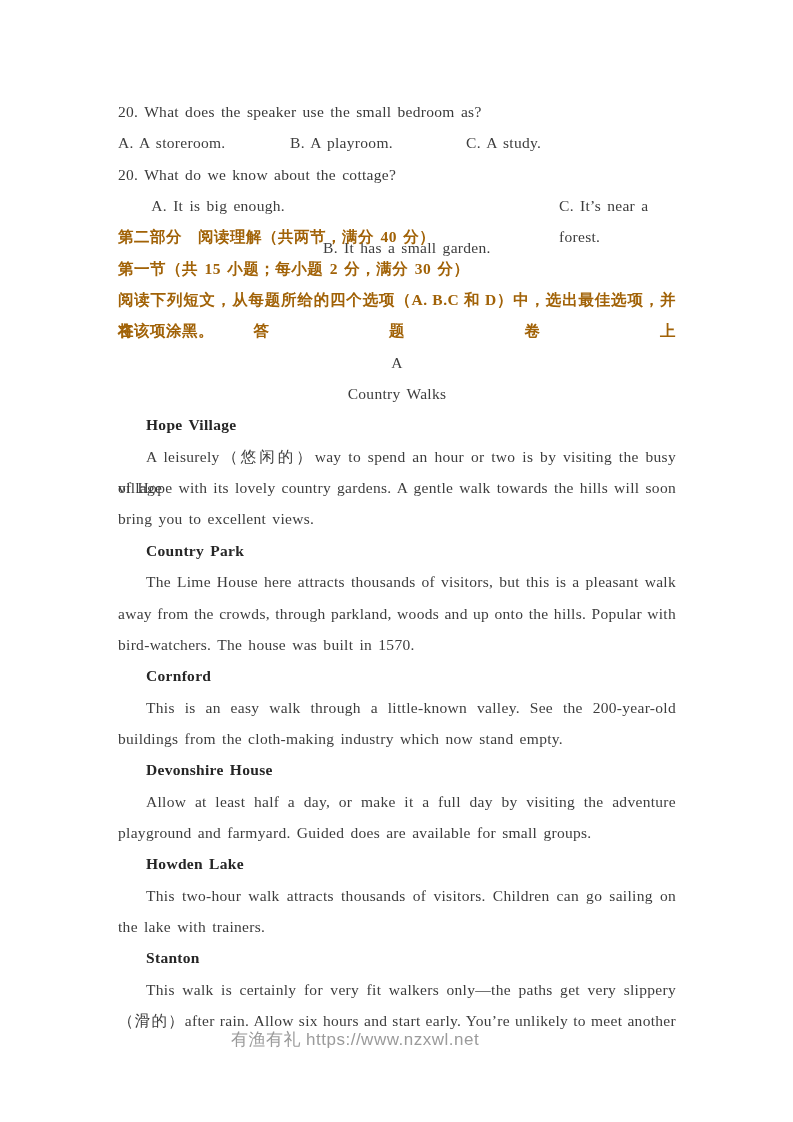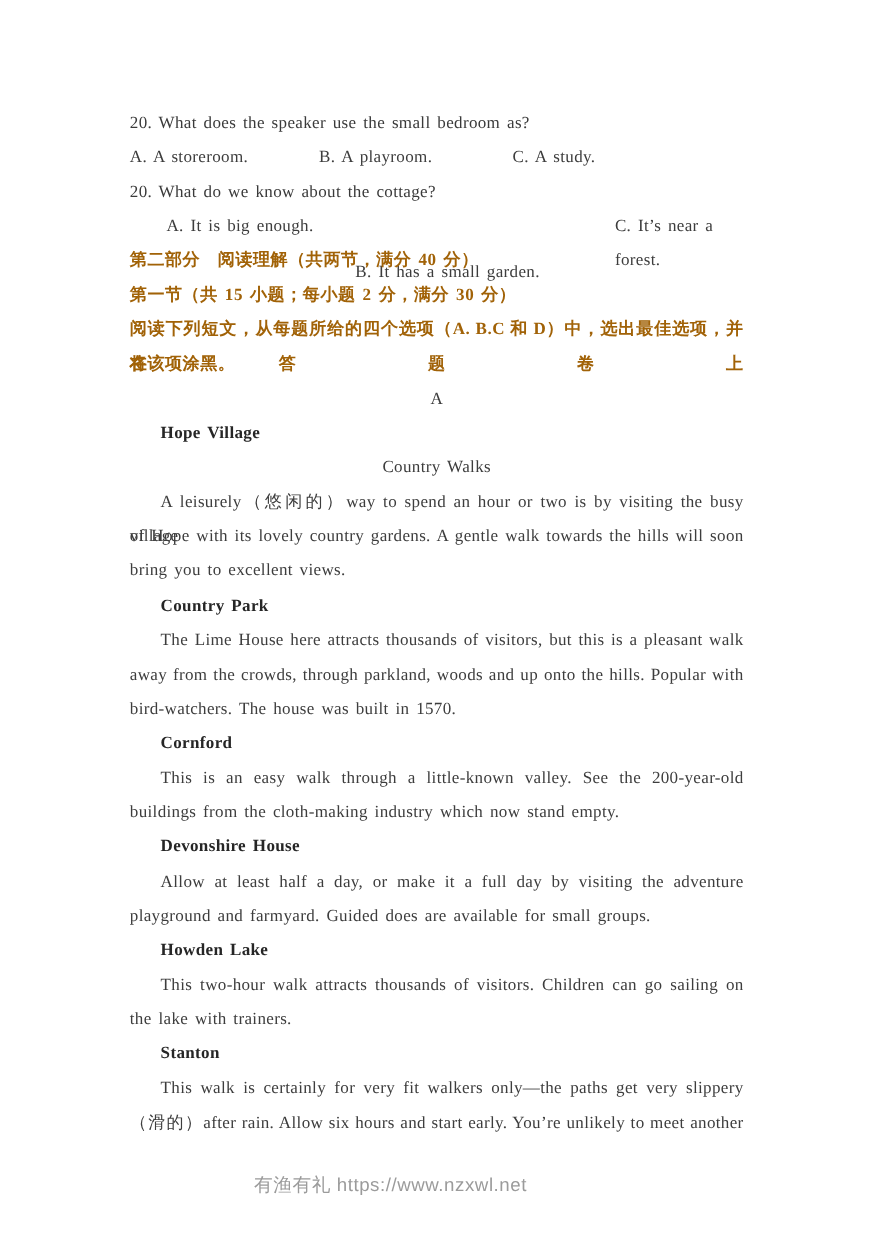--- a/index.html
+++ b/index.html
@@ -29,21 +29,21 @@
   .pfirst{text-indent:28px;}
   .heading{text-indent:28px;font-weight:bold;color:#262626;}
   .cnbold{font-weight:bold;color:#a16207;letter-spacing:0.5px;}
   .center{text-align:center;}
   .q{color:#3a3a3a;}
   .opts{display:flex;gap:38px;}
   .opt{display:inline-block;flex:0 0 auto;}
   .opt:last-child{flex:1 1 auto;}
   .footer{
     position:absolute;
-    left:0;top:1066px;width:710px;
+    left:0;top:1028px;width:710px;
     text-align:center;
     color:#9b9b9b;
     font-family:"Liberation Sans","DejaVu Sans",sans-serif;
     font-size:17px;
     letter-spacing:0.5px;
   }
 </style>
 </head>
 <body>
 
@@ -58,22 +58,22 @@
     <div class="line opts">
       <span class="opt" style="width: 167px; text-align: right;">A.  It is big enough.</span>
       <span class="opt" style="width: 198px; margin-top: 42px;">B.  It has a small garden.</span>
       <span class="opt">C.  It’s near a forest.</span>
     </div>
     <div class="line cnbold">第二部分　阅读理解（共两节，满分 40 分）</div>
     <div class="line cnbold">第一节（共 15 小题；每小题 2 分，满分 30 分）</div>
     <div class="line cnbold j">阅读下列短文，从每题所给的四个选项（A.  B.C 和 D）中，选出最佳选项，并在答题卷上</div>
     <div class="line cnbold">将该项涂黑。</div>
     <div class="line center">A</div>
+    <div class="line center">Country Walks</div>
     <div class="line heading">Hope Village</div>
-    <div class="line center">Country Walks</div>
     <div class="line pfirst j">A leisurely（悠闲的）way to spend an hour or two is by visiting the busy village</div>
     <div class="line j">of Hope with its lovely country gardens. A gentle walk towards the hills will soon</div>
     <div class="line">bring you to excellent views.</div>
     <div class="line heading">Country Park</div>
     <div class="line pfirst j">The Lime House here attracts thousands of visitors, but this is a pleasant walk</div>
     <div class="line j">away from the crowds, through parkland, woods and up onto the hills. Popular with</div>
     <div class="line">bird-watchers. The house was built in 1570.</div>
     <div class="line heading">Cornford</div>
     <div class="line pfirst j">This is an easy walk through a little-known valley. See the 200-year-old</div>
     <div class="line">buildings from the cloth-making industry which now stand empty.</div>

